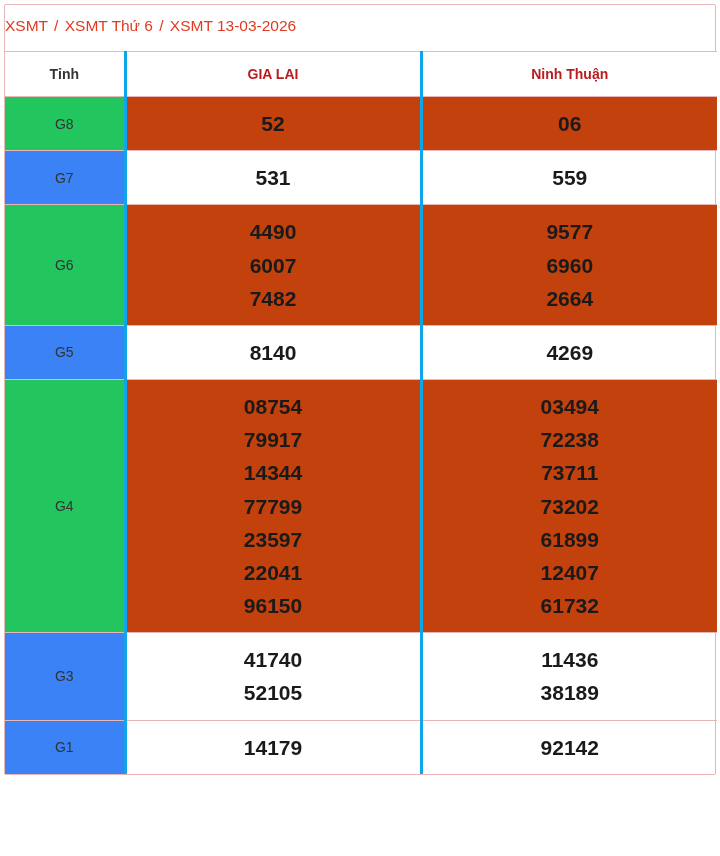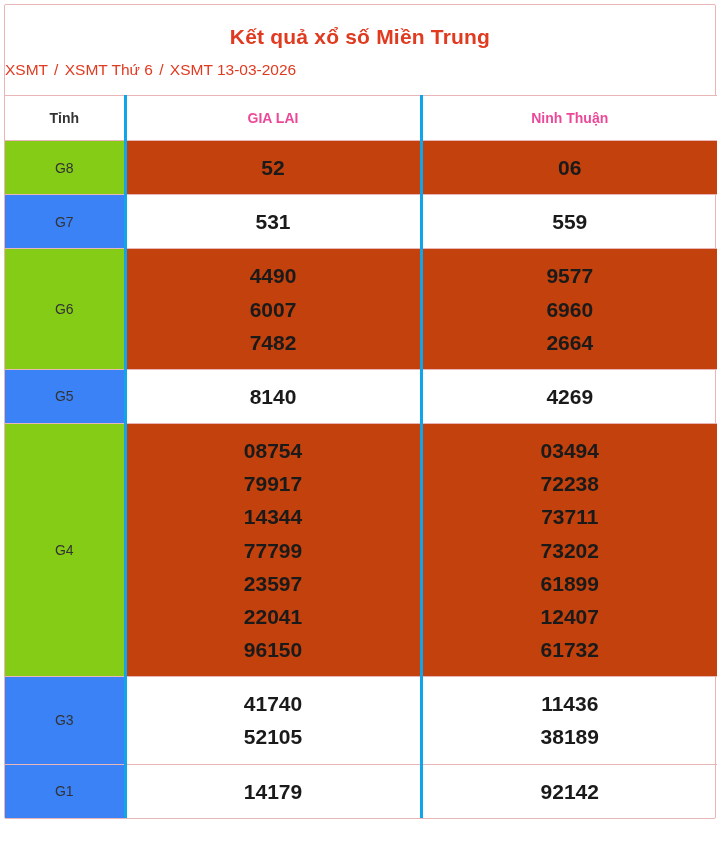--- a/index.html
+++ b/index.html
@@ -57,21 +57,21 @@
     vertical-align: middle;
   }
   table.results th:last-child, table.results td:last-child {
     border-right: none;
   }
   .col-prize { width: 120px; }
   .col-prov { width: 296px; }
 
   thead th {
     font-size: 14px;
-    color: #ec4899;
+    color: #b91c1c;
     font-weight: bold;
     padding: 14px 0;
     background: #ffffff;
   }
   thead th.prize-head {
     color: #333333;
     font-weight: bold;
     font-size: 14px;
   }
   td.prize-cell {
@@ -81,34 +81,33 @@
     font-weight: normal;
   }
   td.num-cell {
     font-size: 21px;
     font-weight: bold;
     color: #1a1a1a;
     padding: 10px 0;
     line-height: 1.58;
   }
   tr.shade td {
-    background: #84cc16;
+    background: #22c55e;
   }
   tr.shade td.num-cell {
     background: #c2410c;
   }
   .num-line { display: block; }
 </style>
 </head>
 <body>
 
 <div class="page">
   <div class="card">
 
-    <div class="title">Kết quả xổ số Miền Trung</div>
 
     <div class="subtitle">
       <span>XSMT</span>
       <span class="sep">/</span>
       <span>XSMT Thứ 6</span>
       <span class="sep">/</span>
       <span>XSMT 13-03-2026</span>
     </div>
 
     <table class="results">

